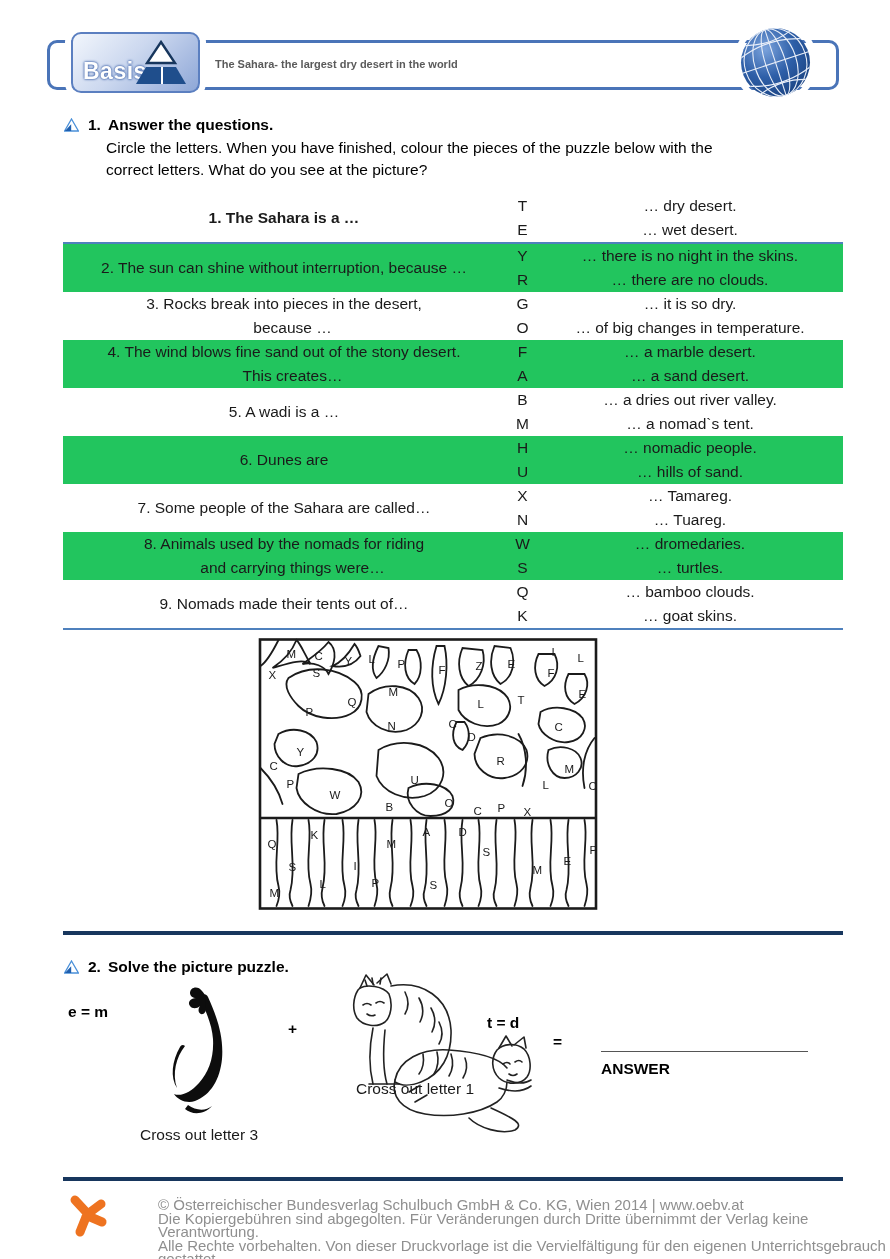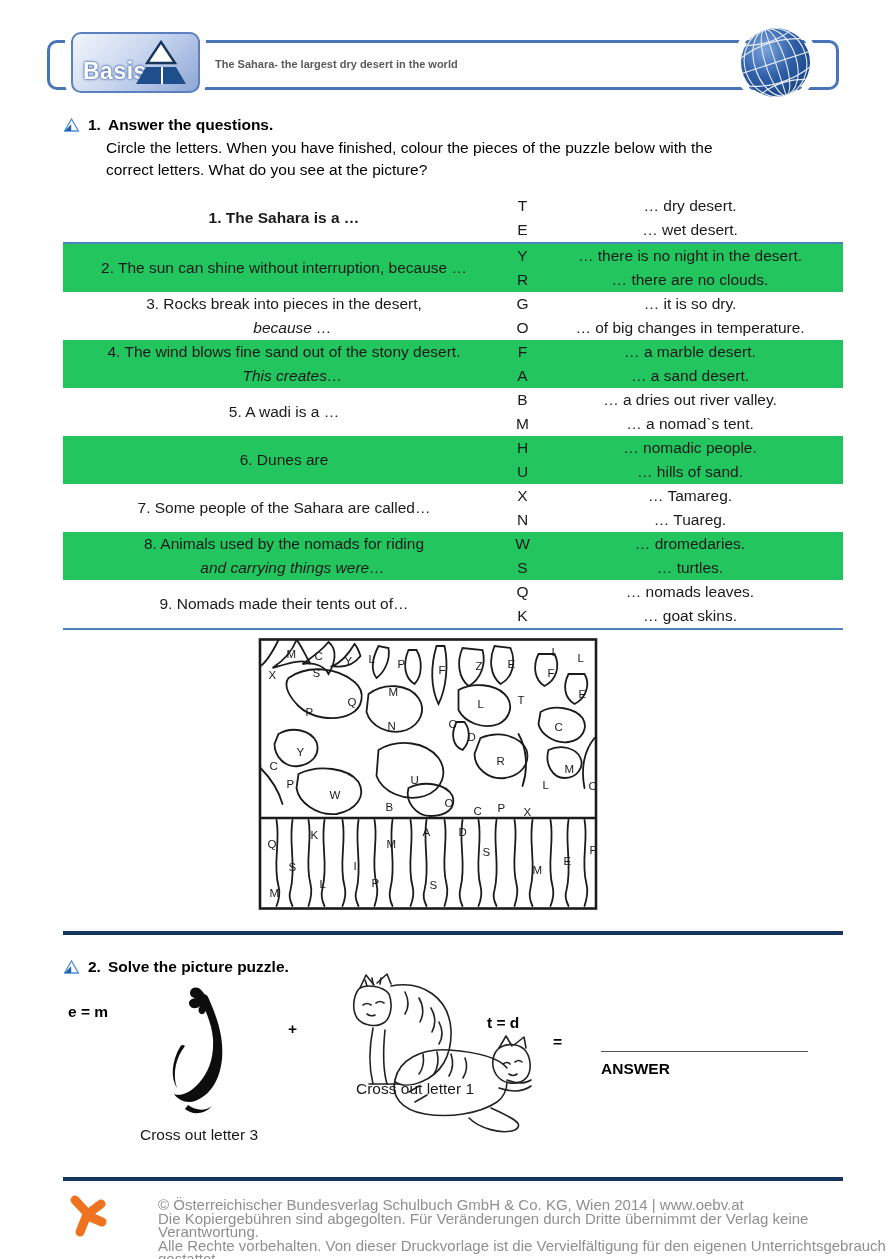--- a/index.html
+++ b/index.html
@@ -30,21 +30,21 @@
 
   
   .quiz-table { position:absolute; left:63px; top:194px; width:780px;
                 border-bottom:2.5px solid #4f81bd; font-size:15.5px; }
   .q-row { display:flex; min-height:48px;text-align:center; }
   .q-row.shaded { background:#22c55e; }
   .q-row.rule-top { border-top:2px solid #4f81bd; }
   .q-cell { width:445px; padding:0 6px 0 3px; display:flex; flex-direction:column;
             justify-content:center; line-height:24px; }
   .q-row.bold-q .q-cell { font-weight:bold; }
-  .q-cell .cont { padding-left:17px;font-style:italic; }
+  .q-cell .cont { padding-left:17px; }
   .opt-cell { flex:1; display:flex; flex-direction:column; justify-content:center; }
   .opt-line { display:flex; line-height:24px; }
   .opt-letter { width:29px; }
   .opt-text { flex:1; }
 
   
   .puzzle-wrap { position:absolute; left:258px; top:638px; width:340px; height:272px; }
   .puzzle-wrap svg { width:100%; height:100%; }
   .puzzle-wrap svg path, .puzzle-wrap svg rect, .puzzle-wrap svg line
      { fill:none; stroke:#1b1b1b; stroke-width:1.8; stroke-linecap:round; }
@@ -143,21 +143,21 @@
           </div>
         </div>
       </div>
       <div class="q-row shaded rule-top">
         <div class="q-cell">
           <div>2. The sun can shine without interruption, because …</div>
         </div>
         <div class="opt-cell">
           <div class="opt-line">
             <span class="opt-letter">Y</span>
-            <span class="opt-text">… there is no night in the desert.</span>
+            <span class="opt-text">… there is no night in the skins.</span>
           </div>
           <div class="opt-line">
             <span class="opt-letter">R</span>
             <span class="opt-text">… there are no clouds.</span>
           </div>
         </div>
       </div>
       <div class="q-row">
         <div class="q-cell">
           <div>3. Rocks break into pieces in the desert,</div>
@@ -251,21 +251,21 @@
           </div>
         </div>
       </div>
       <div class="q-row">
         <div class="q-cell">
           <div>9. Nomads made their tents out of…</div>
         </div>
         <div class="opt-cell">
           <div class="opt-line">
             <span class="opt-letter">Q</span>
-            <span class="opt-text">… nomads leaves.</span>
+            <span class="opt-text">… bamboo clouds.</span>
           </div>
           <div class="opt-line">
             <span class="opt-letter">K</span>
             <span class="opt-text">… goat skins.</span>
           </div>
         </div>
       </div>
     </div>
 
   <div class="puzzle-wrap">

